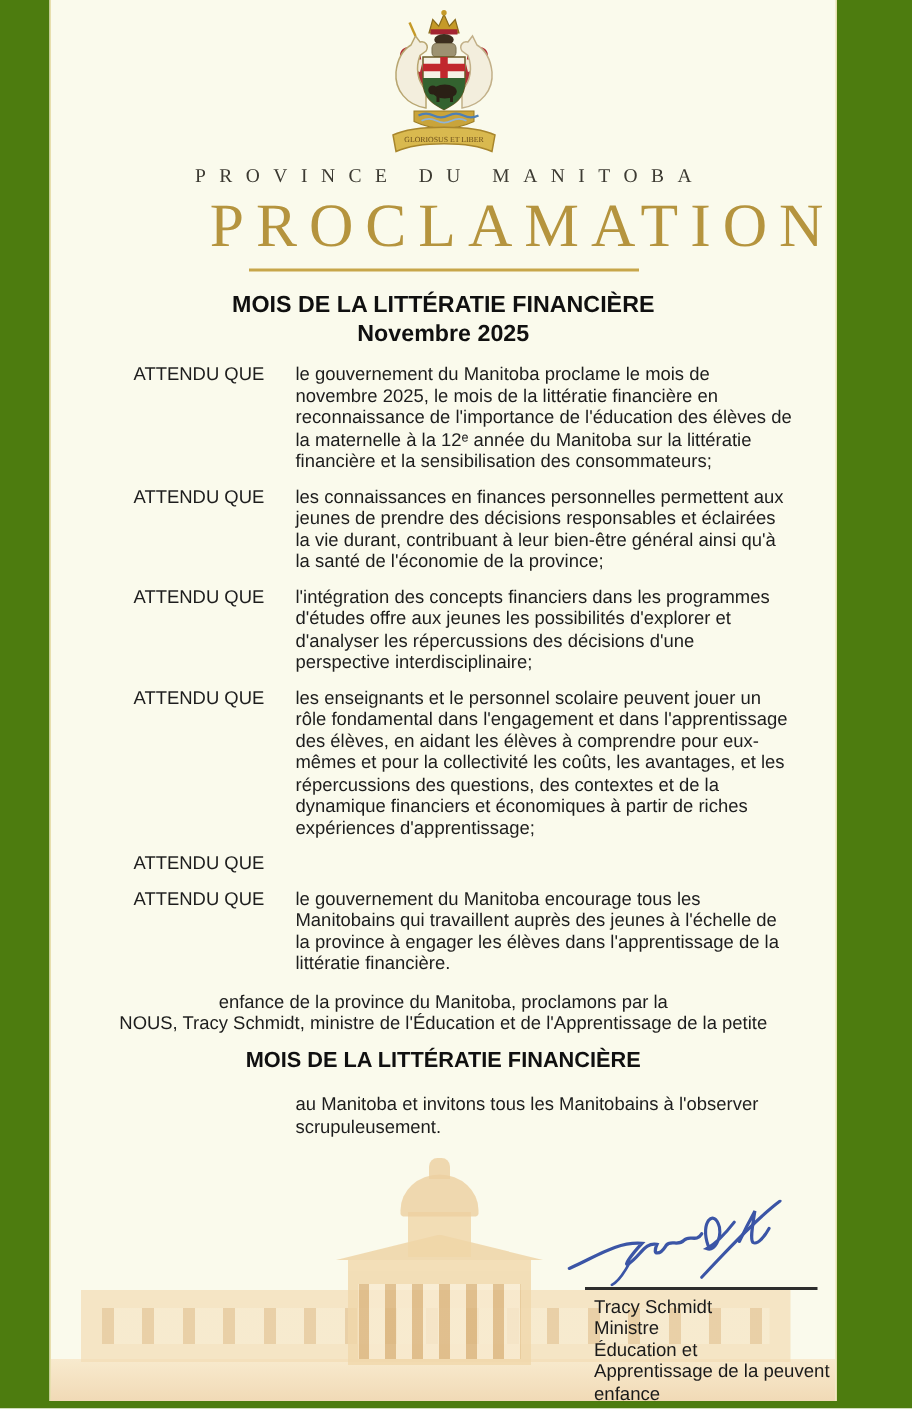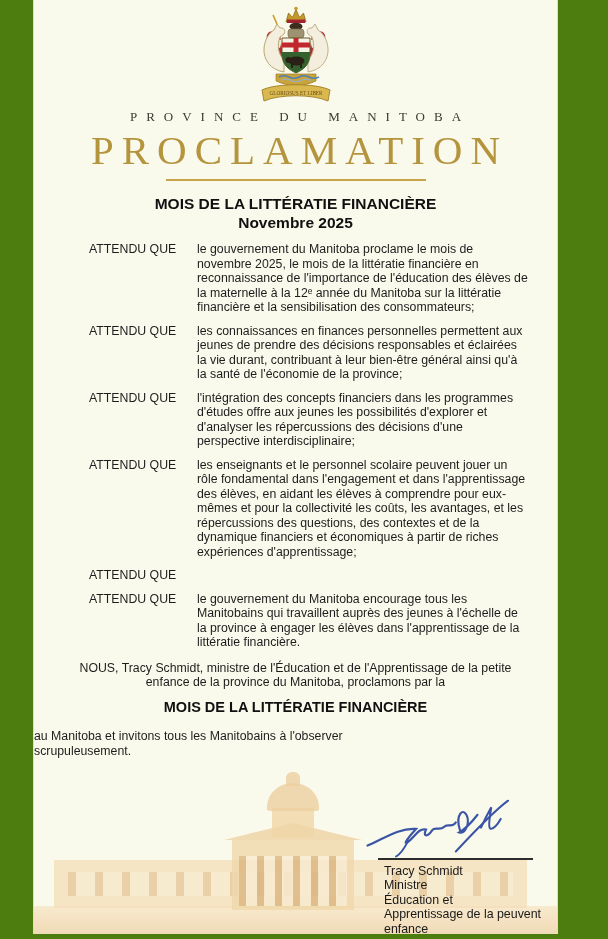--- a/index.html
+++ b/index.html
@@ -5,38 +5,38 @@
   html,body{margin:0;padding:0;}
   body{width:608px;height:939px;font-family:"Liberation Sans","DejaVu Sans",sans-serif;}
   .page{position:relative;width:608px;height:939px;background:#4d7c0f;overflow:hidden;}
   .paper{position:absolute;left:33px;right:50px;top:0;bottom:5px;background:#fafaec;overflow:hidden;
          border-left:1px solid #e7dfae;border-right:1px solid #e7dfae;}
 
   
   .crest-wrap{margin:6px auto 0;width:118px;display:block;}
   .province{margin-top:3px;text-align:center;font-family:"Liberation Serif","DejaVu Serif",serif;
             font-size:13px;letter-spacing:9px;color:#3c3a32;text-indent:9px;}
-  .proclamation{margin-top:1px;text-align:center;font-family:"Liberation Serif","DejaVu Serif",serif;
+  .proclamation{margin-top:1px;text-align:right;font-family:"Liberation Serif","DejaVu Serif",serif;
             font-size:41px;letter-spacing:8px;color:#b5943e;text-indent:8px;white-space:nowrap;}
   .gold-rule{width:260px;height:2px;background:#c7a64a;margin:5px auto 13px;}
 
   .doc-title{ text-align:center;font-weight:bold;font-size:15.5px;line-height:19px;color:#101010;}
 
   
   .clauses{margin-top:10px;}
   .clause{display:flex;padding-left:55px;margin-bottom:9px;color:#1d1d1d;}
   .clause-label{width:108px;flex:none;font-size:12.3px;line-height:14.5px;}
   .clause-text{width:332px;font-size:12.3px;line-height:14.5px;}
 
   .nous{margin-top:11px;text-align:center;font-size:12.3px;line-height:14.8px;color:#1d1d1d;padding:0 18px;}
   .proclaimed-title{margin-top:9px;text-align:center;font-weight:bold;font-size:14.5px;color:#101010;}
-  .closing{margin-top:14px;width:340px;font-size:12.3px;line-height:15px;color:#1d1d1d;}
+  .closing{margin-top:14px;margin-left:163px;width:340px;font-size:12.3px;line-height:15px;color:#1d1d1d;}
 
   
-  .sig-area{position:absolute;left:345px;top:802px;width:195px;}
+  .sig-area{position:absolute;left:357px;top:802px;width:195px;}
   .sig-script{display:block;margin-left:18px;transform:rotate(-2deg);}
   .sig-line{width:155px;height:1.5px;background:#2d2d2d;margin:2px 0 4px 33px;}
   .sig-block{margin-left:39px;font-size:12.4px;line-height:14.6px;color:#1a1a1a;width:175px;}
 
   
   .wm{position:absolute;left:0;right:0;bottom:0;height:162px;pointer-events:none;}
   .wm-ground{position:absolute;left:0;right:0;bottom:0;height:28px;
              background:linear-gradient(#f7e5c4,#eecfa4);opacity:.75;}
   .wm-wing{position:absolute;left:20px;right:30px;bottom:26px;height:48px;background:#f3ddb5;opacity:.7;}
   .wm-windows{position:absolute;left:14px;right:14px;top:12px;height:24px;
@@ -147,22 +147,22 @@
       <div class="clause">
         <div class="clause-label">ATTENDU QUE</div>
       </div>
       <div class="clause">
         <div class="clause-label">ATTENDU QUE</div>
         <div class="clause-text">le gouvernement du Manitoba encourage tous les Manitobains qui travaillent auprès des jeunes à l'échelle de la province à engager les élèves dans l'apprentissage de la littératie financière.</div>
       </div>
     </div>
 
     <div class="nous">
+      <div>enfance de la province du Manitoba, proclamons par la</div>
       <div>NOUS, Tracy Schmidt, ministre de l'Éducation et de l'Apprentissage de la petite</div>
-      <div>enfance de la province du Manitoba, proclamons par la</div>
     </div>
 
     <div class="proclaimed-title">MOIS DE LA LITTÉRATIE FINANCIÈRE</div>
 
     <div class="closing">
       <div>au Manitoba et invitons tous les Manitobains à l'observer</div>
       <div>scrupuleusement.</div>
     </div>
 
   </div>

